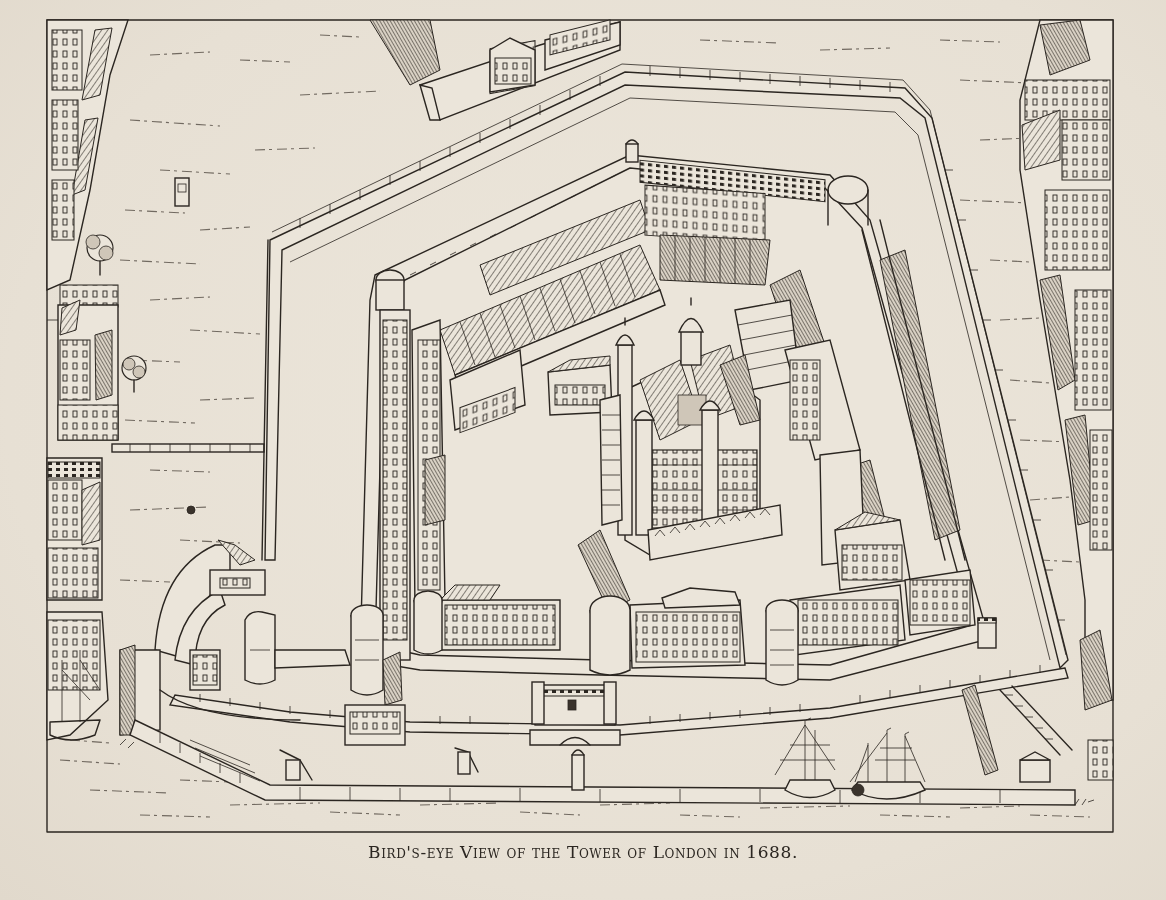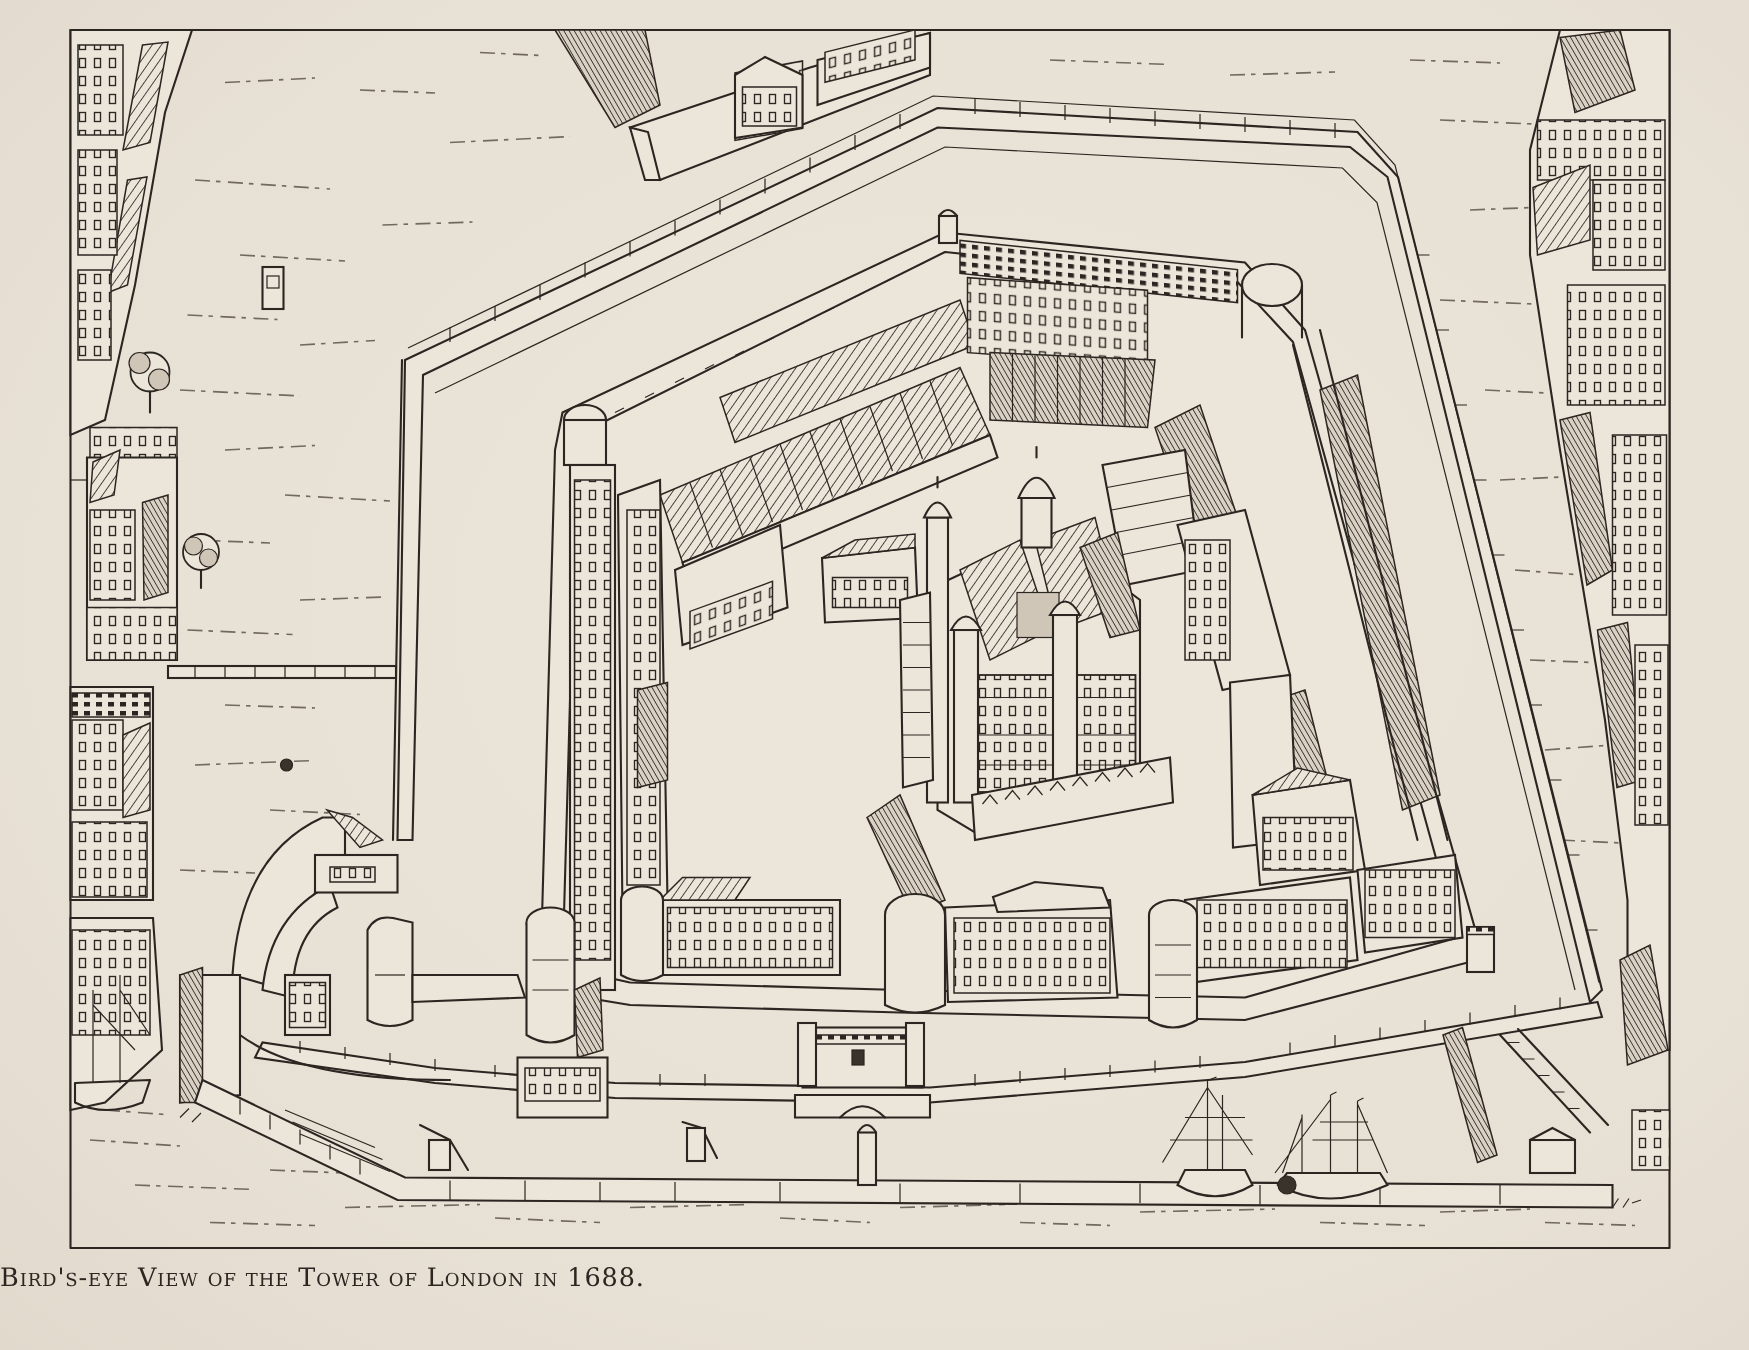--- a/index.html
+++ b/index.html
@@ -16,21 +16,21 @@
   svg.engraving { position: absolute; left: 0; top: 0; }
   .ink { stroke: #2b2621; fill: none; stroke-width: 1.4; stroke-linejoin: round; stroke-linecap: round; }
   .ink-thin { stroke: #2b2621; fill: none; stroke-width: 0.8; }
   .ink-fill { fill: #3a332c; stroke: #2b2621; stroke-width: 0.8; }
   .hatch { fill: url(#hatch); stroke: #2b2621; stroke-width: 1; }
   .hatch-dense { fill: url(#hatchDense); stroke: #2b2621; stroke-width: 1; }
   .wall { fill: #ebe5da; stroke: #2b2621; stroke-width: 1.4; }
   .water { stroke: #4a423a; stroke-width: 1.1; stroke-dasharray: 10 4 3 5; fill: none; opacity: 0.75; }
   .caption {
     position: absolute; left: 0; width: 1166px; top: 842px;
-    color: #2b2621;
+    text-align: center; color: #2b2621;
     font-size: 17px; letter-spacing: 0.6px;
     font-variant: small-caps;
     font-family: "DejaVu Serif", "Liberation Serif", serif;
   }
 </style>
 </head>
 <body>
 
 <div class="plate">
 <svg class="engraving" width="1166" height="900" viewBox="0 0 1166 900">

